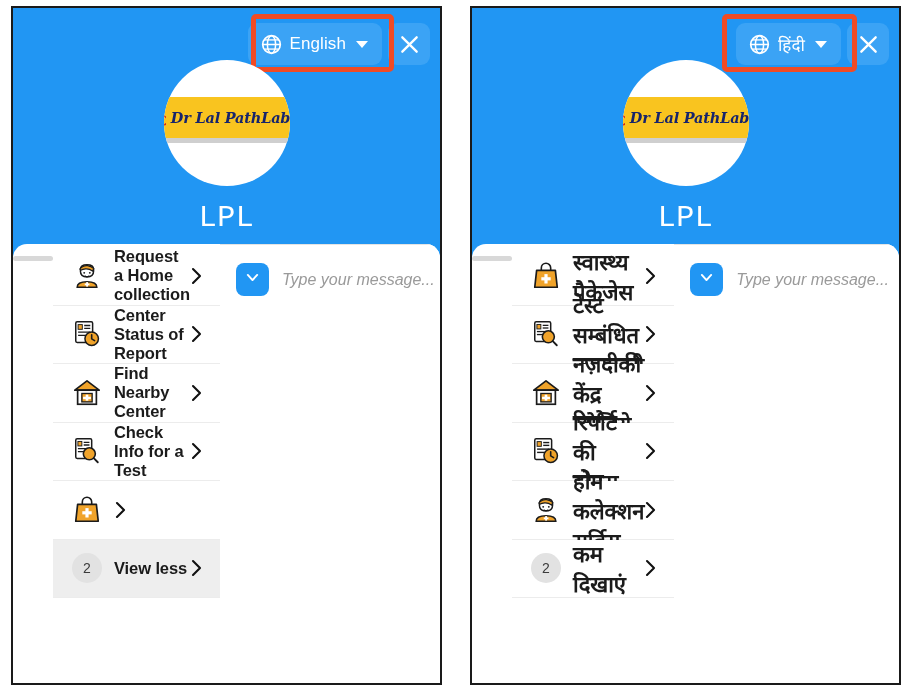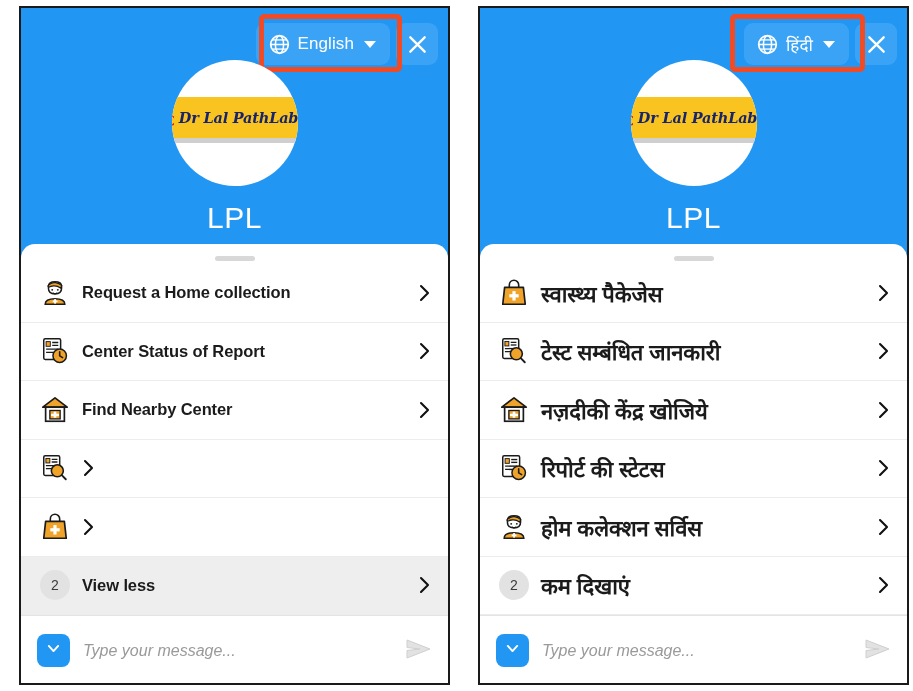--- a/index.html
+++ b/index.html
@@ -15,21 +15,20 @@
   .panel {
     position: absolute;
     top: 6px;
     width: 431px;
     height: 679px;
     background: #2196f3;
     border: 2px solid #1a1a1a;
     overflow: hidden;
     display: flex;
     flex-direction: column;
-    margin-left: 8px;
   }
   .panel.left  { left: 11px; }
   .panel.right { left: 470px; }
 
   
   .hdr {
     position: relative;
     height: 236px;
     background: #2196f3;
     flex: 0 0 auto;
@@ -130,30 +129,31 @@
     white-space: nowrap;
   }
   .brand {
     position: absolute;
     top: 193px; left: 0; right: 0;
     text-align: center;
     color: #ffffff;
     font-size: 30px;
     font-weight: 400;
     letter-spacing: .5px;
+    font-family: Liberation Mono, monospace;
   }
 
   
   .sheet {
     flex: 1 1 auto;
     background: #ffffff;
     border-top-left-radius: 14px;
     border-top-right-radius: 14px;
     display: flex;
-    flex-direction: column;
+    flex-direction: row;
     overflow: hidden;
     position: relative;
   }
   .grabber {
     width: 40px; height: 5px;
     border-radius: 3px;
     background: #d8d8d8;
     margin: 12px auto 0;
     flex: 0 0 auto;
     cursor: grab;
@@ -356,20 +356,21 @@
         <rect x="4" y="3" width="17" height="21" rx="1.5" fill="#fff" stroke="#1b1b1b" stroke-width="1.6"></rect>
         <rect x="6.3" y="5.8" width="4.2" height="4.8" fill="#f0a32a" stroke="#1b1b1b" stroke-width="1"></rect>
         <line x1="12.5" y1="6.8" x2="18.6" y2="6.8" stroke="#1b1b1b" stroke-width="1.4"></line>
         <line x1="12.5" y1="9.6" x2="18.6" y2="9.6" stroke="#1b1b1b" stroke-width="1.4"></line>
         <line x1="6.3" y1="13.4" x2="18.6" y2="13.4" stroke="#1b1b1b" stroke-width="1.4"></line>
         <line x1="6.3" y1="16.6" x2="13.5" y2="16.6" stroke="#1b1b1b" stroke-width="1.4"></line>
         <circle cx="18.5" cy="19" r="6.4" fill="#f0a32a" stroke="#1b1b1b" stroke-width="1.7"></circle>
         <line x1="23.2" y1="23.6" x2="27.5" y2="28" stroke="#1b1b1b" stroke-width="2" stroke-linecap="round"></line>
       </svg>
             </div>
+            <div class="label">Check Info for a Test</div>
             <div class="chev">
               <svg width="13" height="20" viewBox="0 0 13 20">
                 <path d="M3 3 L10 10 L3 17" fill="none" stroke="#111" stroke-width="2.1" stroke-linecap="round" stroke-linejoin="round"></path>
               </svg>
             </div>
           </div>
           <div class="row">
             <div class="ico">
               <svg width="30" height="30" viewBox="0 0 32 32">
         <path d="M11 10 v-2.6 a5 5 0 0 1 10 0 v2.6" fill="none" stroke="#1b1b1b" stroke-width="1.7"></path>

